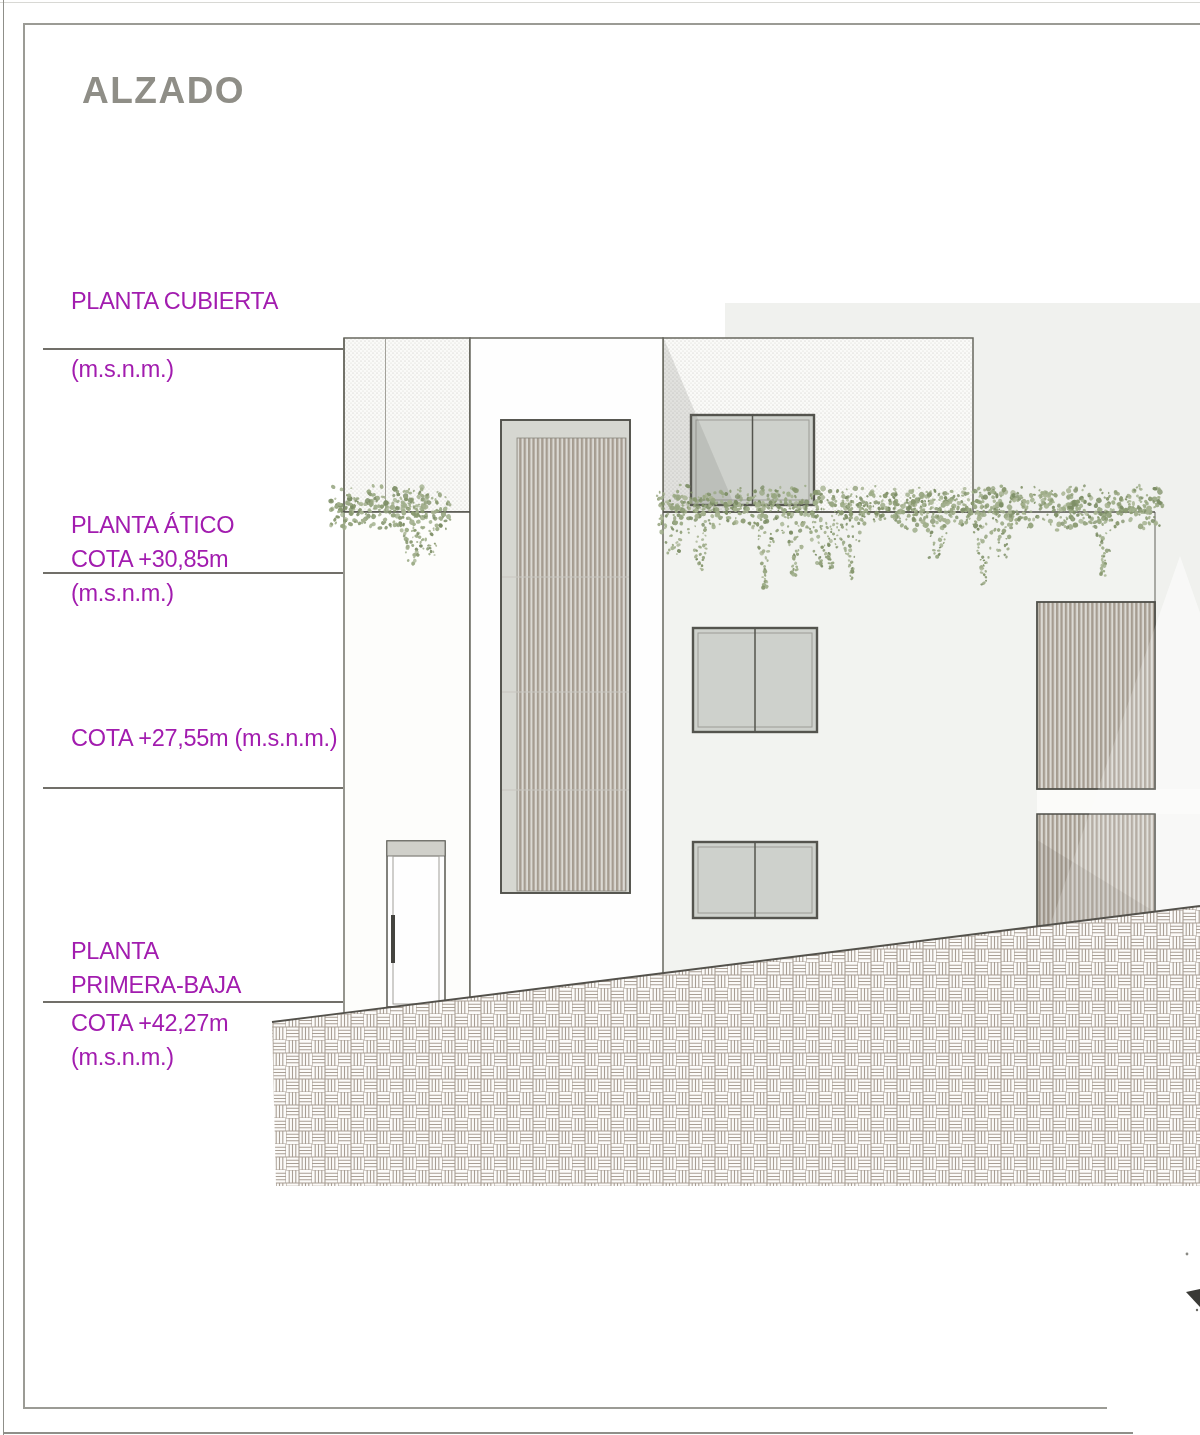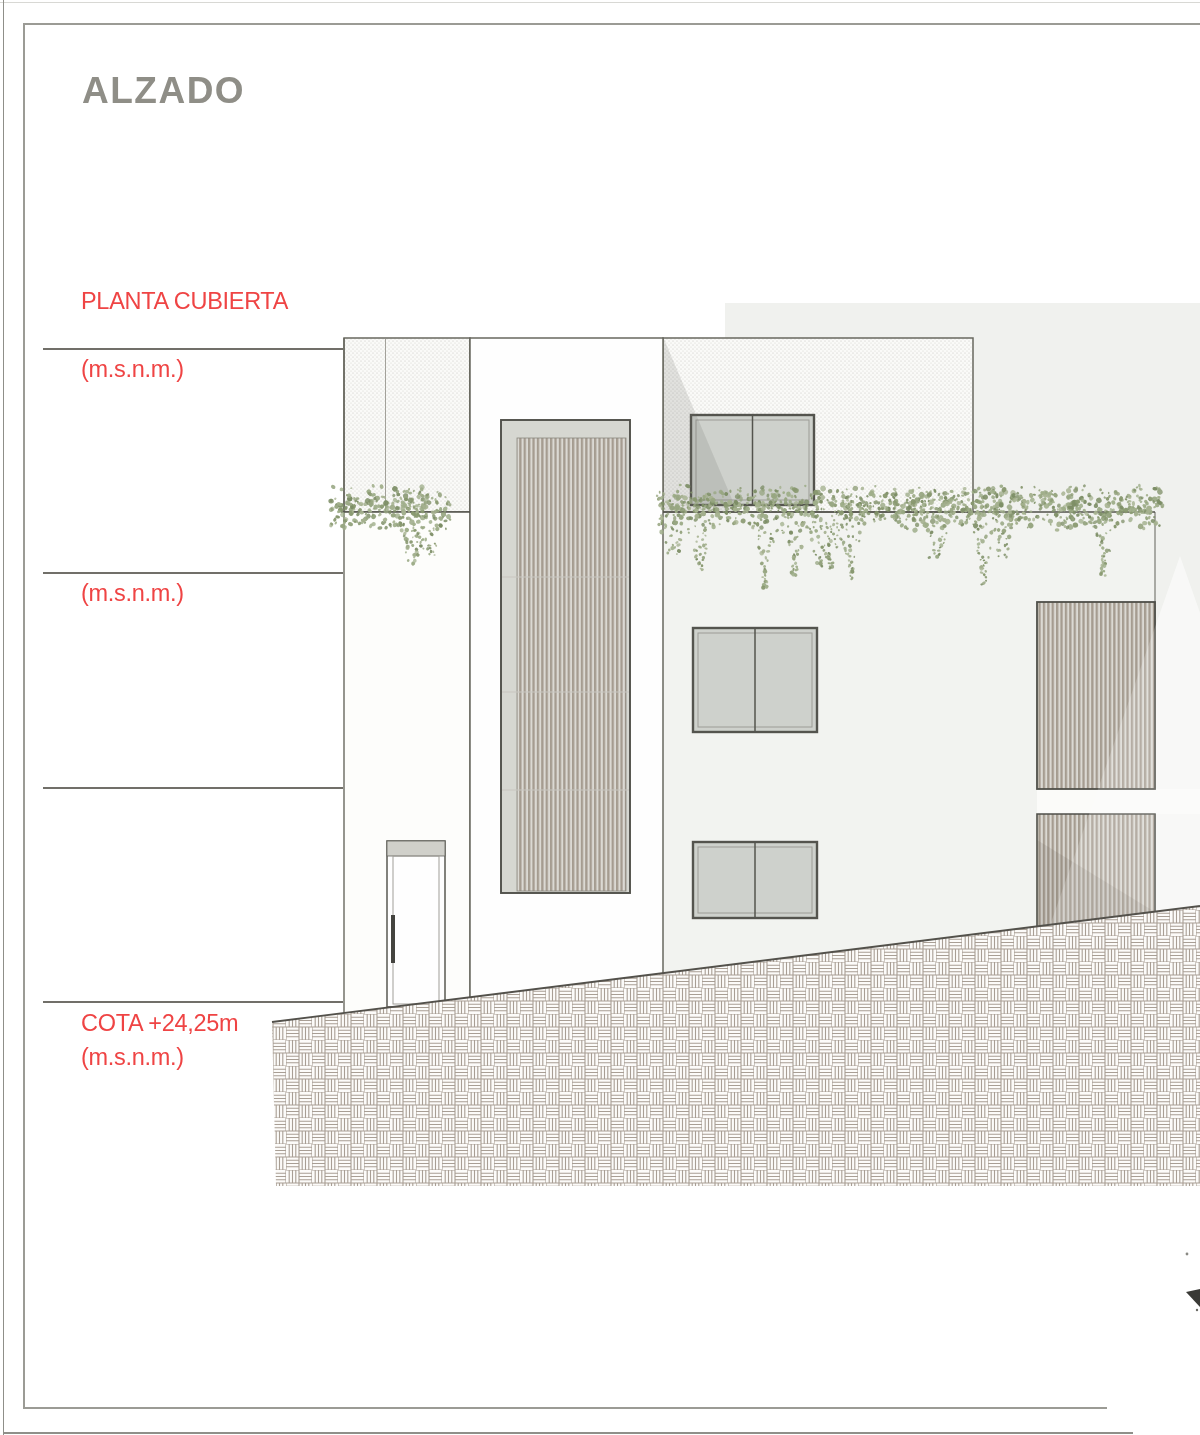--- a/index.html
+++ b/index.html
@@ -2,21 +2,21 @@
 <html><head>
 <meta charset="utf-8">
 <style>
   html,body{margin:0;padding:0;background:#ffffff;}
   body{width:1200px;height:1435px;position:relative;overflow:hidden;
        font-family:"Liberation Sans","DejaVu Sans",sans-serif;}
   .sheet{position:absolute;inset:0;background:#ffffff;text-decoration:underline;}
   svg.drawing{position:absolute;left:0;top:0;z-index:1;}
   .title{position:absolute;left:82px;top:70px;font-size:37px;font-weight:600;
          letter-spacing:1.5px;color:#8f8e87;z-index:3;white-space:nowrap;}
-  .lab{position:absolute;left:81px;font-size:23.5px;line-height:34px;color:#ef4444;
+  .lab{position:absolute;left:71px;font-size:23.5px;line-height:34px;color:#a21caf;
        letter-spacing:-0.3px;z-index:3;white-space:nowrap;}
   .lvl-line{position:absolute;left:43px;width:300px;height:2px;background:#716f69;z-index:2;}
   .frame{position:absolute;background:#9b9b95;z-index:4;}
   .frame.outer{background:#8f8f89;}
   .frame.faint{background:#d8d8d4;}
 </style>
 </head>
 <body>
 
 <div class="sheet">
@@ -1806,30 +1806,39 @@
   </svg>
 
   <div class="title">ALZADO</div>
 
   <div class="lab" style="top:284px">
     <div>PLANTA CUBIERTA</div>
   </div>
   <div class="lvl-line" style="top:348px"></div>
   <div class="lab" style="top:352px">(m.s.n.m.)</div>
 
+  <div class="lab" style="top:508px">
+    <div>PLANTA ÁTICO</div>
+    <div>COTA +30,85m</div>
+  </div>
   <div class="lvl-line" style="top:572px"></div>
   <div class="lab" style="top:576px">(m.s.n.m.)</div>
 
   <div class="lab" style="top:721px">
+    <div>COTA +27,55m (m.s.n.m.)</div>
   </div>
   <div class="lvl-line" style="top:787px"></div>
 
+  <div class="lab" style="top:934px">
+    <div>PLANTA</div>
+    <div>PRIMERA-BAJA</div>
+  </div>
   <div class="lvl-line" style="top:1001px"></div>
   <div class="lab" style="top:1006px">
-    <div>COTA +24,25m</div>
+    <div>COTA +42,27m</div>
     <div>(m.s.n.m.)</div>
   </div>
 
   <div class="frame faint" style="left:0;top:2px;width:1200px;height:1.4px"></div>
   <div class="frame outer" style="left:2.5px;top:0;width:1.8px;height:1435px"></div>
   <div class="frame outer" style="left:3px;top:1432px;width:1130px;height:1.8px"></div>
   <div class="frame" style="left:23px;top:23px;width:1177px;height:1.7px"></div>
   <div class="frame" style="left:23px;top:23px;width:1.7px;height:1386px"></div>
   <div class="frame" style="left:23px;top:1407px;width:1084px;height:1.7px"></div>
 </div>

